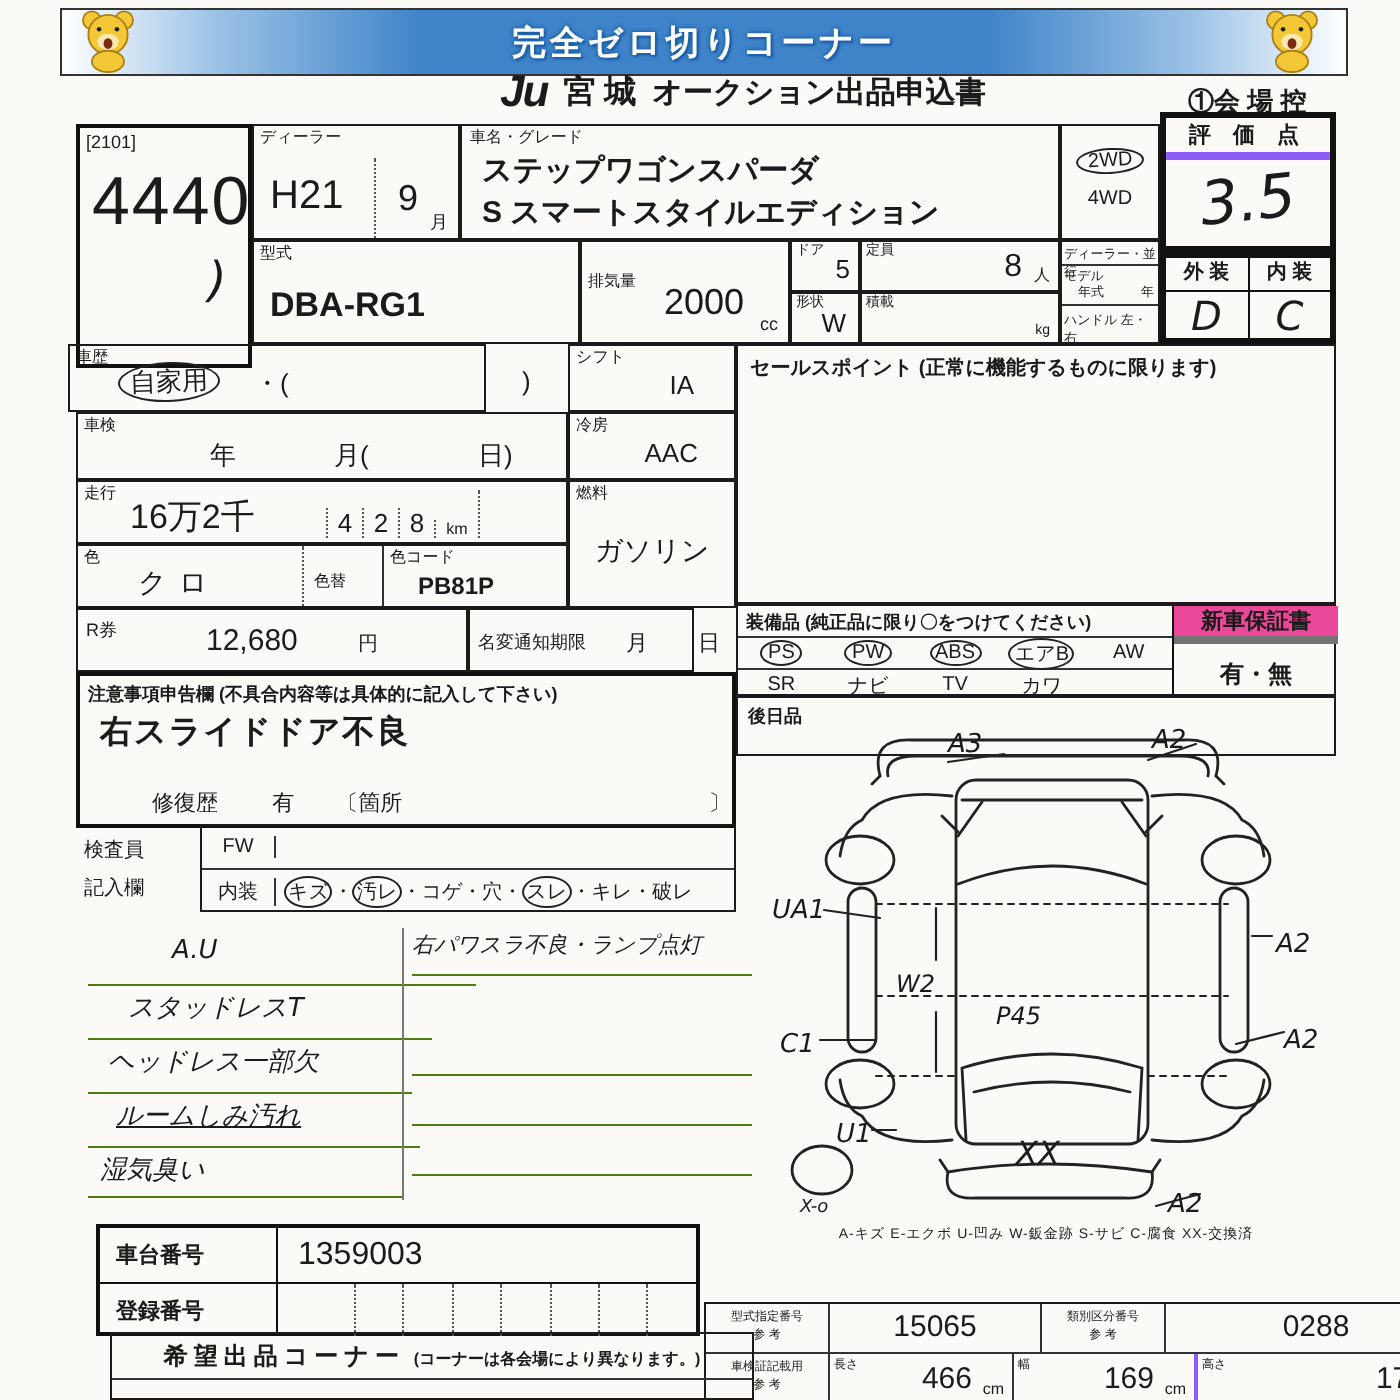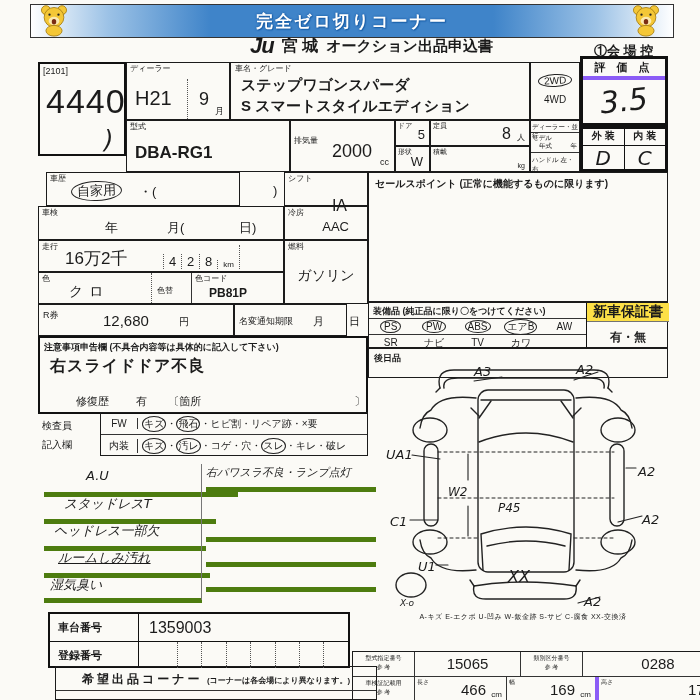--- a/index.html
+++ b/index.html
@@ -14,21 +14,21 @@
   .circ{display:inline-block;border:1.5px solid #222;border-radius:50%;padding:0 5px;}
   .banner{position:absolute;left:30px;top:4px;width:642px;height:32px;border:1.5px solid #333;
     background:linear-gradient(90deg,#ffffff 0%,#9cc2e6 12%,#3f84c9 28%,#3f84c9 72%,#9cc2e6 88%,#ffffff 100%);
     display:flex;align-items:center;justify-content:center;}
   .banner .t{color:#fff;font-weight:bold;font-size:17px;letter-spacing:2px;
     text-shadow:0 0 2px #1b5fa8,0 0 2px #1b5fa8,1px 1px 1px #1b5fa8;}
   .bear{position:absolute;top:3px;}
   .dotL{border-left:1px dotted #555;}
   .cell{box-sizing:border-box;}
   svg text{font-family:"DejaVu Sans",sans-serif;}
-  .memoline{position:absolute;border-bottom:5px solid #4d7c0f;font-size:13px;}
+  .memoline{position:absolute;border-bottom:1px solid #4d7c0f;font-size:13px;}
   .eq{font-size:11px;text-align:center;}
   .insp-row{display:flex;align-items:center;font-size:10px;}
 </style>
 </head>
 <body>
 <div id="page">
 
   <div class="banner">
     <span class="t">完全ゼロ切りコーナー</span>
   </div>
@@ -61,21 +61,21 @@
       </svg>
   </div>
 
   <div class="abs" style="left:250px;top:36px;width:340px;height:20px;display:flex;align-items:center;gap:8px;">
     <span style="font-size:22px;font-weight:900;font-style:italic;letter-spacing:-1px;">Ju</span>
     <span style="font-size:16px;font-weight:bold;">宮 城</span>
     <span style="font-size:15px;font-weight:bold;">オークション出品申込書</span>
   </div>
   <div class="abs" style="left:594px;top:42px;font-size:13px;font-weight:bold;">①会 場 控</div>
 
-  <div class="bx2" style="left:38px;top:62px;width:88px;height:94px;">
+  <div class="bx2" style="left:38px;top:62px;width:88px;height:122px;">
     <div class="abs" style="left:3px;top:2px;font-size:9px;">[2101]</div>
     <div class="abs" style="left:6px;top:18px;font-size:34px;letter-spacing:1px;">4440</div>
     <div class="abs hw" style="left:64px;top:62px;font-size:24px;">)</div>
   </div>
 
   <div class="bx" style="left:126px;top:62px;width:104px;height:58px;">
     <div class="lb abs" style="left:3px;top:2px;">ディーラー</div>
     <div class="abs" style="left:8px;top:24px;font-size:20px;">H21</div>
     <div class="abs" style="left:60px;top:16px;height:40px;border-left:1px dotted #555;"></div>
     <div class="abs" style="left:72px;top:26px;font-size:18px;">9</div>
@@ -142,29 +142,29 @@
     <div style="display:flex;border-bottom:1.5px solid #111;height:16px;font-size:10px;font-weight:bold;text-align:center;">
       <div style="flex:1;border-right:1.5px solid #111;">外 装</div>
       <div style="flex:1;">内 装</div>
     </div>
     <div style="display:flex;height:25px;text-align:center;">
       <div class="hw" style="flex:1;border-right:1.5px solid #111;font-size:20px;">D</div>
       <div class="hw" style="flex:1;font-size:20px;">C</div>
     </div>
   </div>
 
-  <div class="bx" style="left:46px;top:172px;width:194px;height:34px;">
+  <div class="bx" style="left:34px;top:172px;width:209px;height:34px;">
     <span class="lb abs" style="left:3px;top:2px;">車歴</span>
     <span class="circ abs" style="left:24px;top:8px;font-size:13px;transform:rotate(-2deg);">自家用</span>
     <span class="abs" style="left:92px;top:10px;font-size:13px;">・(</span>
     <span class="abs" style="left:226px;top:10px;font-size:13px;">)</span>
   </div>
   <div class="bx" style="left:284px;top:172px;width:84px;height:34px;">
     <span class="lb abs" style="left:3px;top:2px;">シフト</span>
-    <span class="abs" style="right:20px;top:24px;font-size:16px;">IA</span>
+    <span class="abs" style="right:20px;top:12px;font-size:13px;">IA</span>
   </div>
 
   <div class="bx" style="left:38px;top:206px;width:246px;height:34px;">
     <span class="lb abs" style="left:3px;top:2px;">車検</span>
     <span class="abs" style="left:66px;top:12px;font-size:13px;">年</span>
     <span class="abs" style="left:128px;top:12px;font-size:13px;">月(</span>
     <span class="abs" style="left:200px;top:12px;font-size:13px;">日)</span>
   </div>
   <div class="bx" style="left:284px;top:206px;width:84px;height:34px;">
     <span class="lb abs" style="left:3px;top:2px;">冷房</span>
@@ -225,21 +225,21 @@
       </div>
       <div style="display:flex;height:15px;align-items:center;border-top:1px solid #333;">
         <span class="eq" style="flex:1;font-size:10px;">SR</span>
         <span class="eq" style="flex:1;font-size:10px;">ナビ</span>
         <span class="eq" style="flex:1;font-size:10px;">TV</span>
         <span class="eq" style="flex:1;font-size:10px;">カワ</span>
         <span class="eq" style="flex:1;font-size:10px;"></span>
       </div>
     </div>
     <div class="abs" style="left:217px;top:0;width:83px;height:100%;border-left:1.5px solid #111;box-sizing:border-box;">
-      <div style="font-size:14px;font-weight:bold;text-align:center;background:#fde047;border-bottom:1px solid #737373;">新車保証書</div>
+      <div style="font-size:11px;font-weight:bold;text-align:center;background:#ec4899;border-bottom:4px solid #737373;">新車保証書</div>
       <div style="font-size:12px;font-weight:bold;text-align:center;margin-top:7px;">有・無</div>
     </div>
   </div>
 
   <div class="bx" style="left:368px;top:348px;width:300px;height:30px;">
     <span class="abs" style="left:5px;top:3px;font-size:9px;font-weight:bold;">後日品</span>
   </div>
 
   <div class="bx2" style="left:38px;top:336px;width:330px;height:78px;">
     <div class="abs" style="left:4px;top:3px;font-size:9px;font-weight:bold;">注意事項申告欄 (不具合内容等は具体的に記入して下さい)</div>
@@ -252,23 +252,20 @@
     </div>
   </div>
 
   <div class="abs" style="left:42px;top:416px;font-size:10px;line-height:1.9;">
     <div>検査員</div>
     <div>記入欄</div>
   </div>
   <div class="bx" style="left:100px;top:412px;width:268px;height:44px;">
     <div class="insp-row" style="height:21px;border-bottom:1px solid #333;">
       <span style="width:36px;text-align:center;border-right:1px solid #333;">FW</span>
-      <span style="flex:1;padding-left:4px;">
-        <span class="circ" style="padding:0 1px;">キズ</span><span>・</span><span class="circ" style="padding:0 1px;">飛石</span><span>・</span><span>ヒビ割</span><span>・</span><span>リペア跡</span><span>・</span><span>×要</span>
-      </span>
     </div>
     <div class="insp-row" style="height:21px;">
       <span style="width:36px;text-align:center;border-right:1px solid #333;">内装</span>
       <span style="flex:1;padding-left:4px;">
         <span class="circ" style="padding:0 1px;">キズ</span><span>・</span><span class="circ" style="padding:0 1px;">汚レ</span><span>・</span><span>コゲ</span><span>・</span><span>穴</span><span>・</span><span class="circ" style="padding:0 1px;">スレ</span><span>・</span><span>キレ</span><span>・</span><span>破レ</span>
       </span>
     </div>
   </div>
 
   <div class="memoline hw" style="left:44px;top:468px;width:152px;height:24px;padding-left:42px;">A.U</div>
@@ -387,21 +384,21 @@
     <div style="display:flex;height:24px;">
       <div style="width:62px;border-right:1px solid #333;font-size:6px;text-align:center;padding-top:2px;box-sizing:border-box;">
         <div>車検証記載用</div>
         <div>参 考</div>
       </div>
       <div style="width:92px;border-right:1px solid #333;position:relative;box-sizing:border-box;">
         <span class="abs" style="left:2px;top:1px;font-size:6px;">長さ</span>
         <span class="abs" style="right:20px;top:4px;font-size:15px;">466</span>
         <span class="abs" style="right:4px;bottom:2px;font-size:8px;">cm</span>
       </div>
-      <div style="width:92px;border-right:4px solid #8b5cf6;position:relative;box-sizing:border-box;">
+      <div style="width:92px;border-right:2px solid #8b5cf6;position:relative;box-sizing:border-box;">
         <span class="abs" style="left:2px;top:1px;font-size:6px;">幅</span>
         <span class="abs" style="right:20px;top:4px;font-size:15px;">169</span>
         <span class="abs" style="right:4px;bottom:2px;font-size:8px;">cm</span>
       </div>
       <div style="flex:1;position:relative;">
         <span class="abs" style="left:2px;top:1px;font-size:6px;">高さ</span>
         <span class="abs" style="right:20px;top:4px;font-size:15px;">177</span>
         <span class="abs" style="right:4px;bottom:2px;font-size:8px;">cm</span>
       </div>
     </div>

